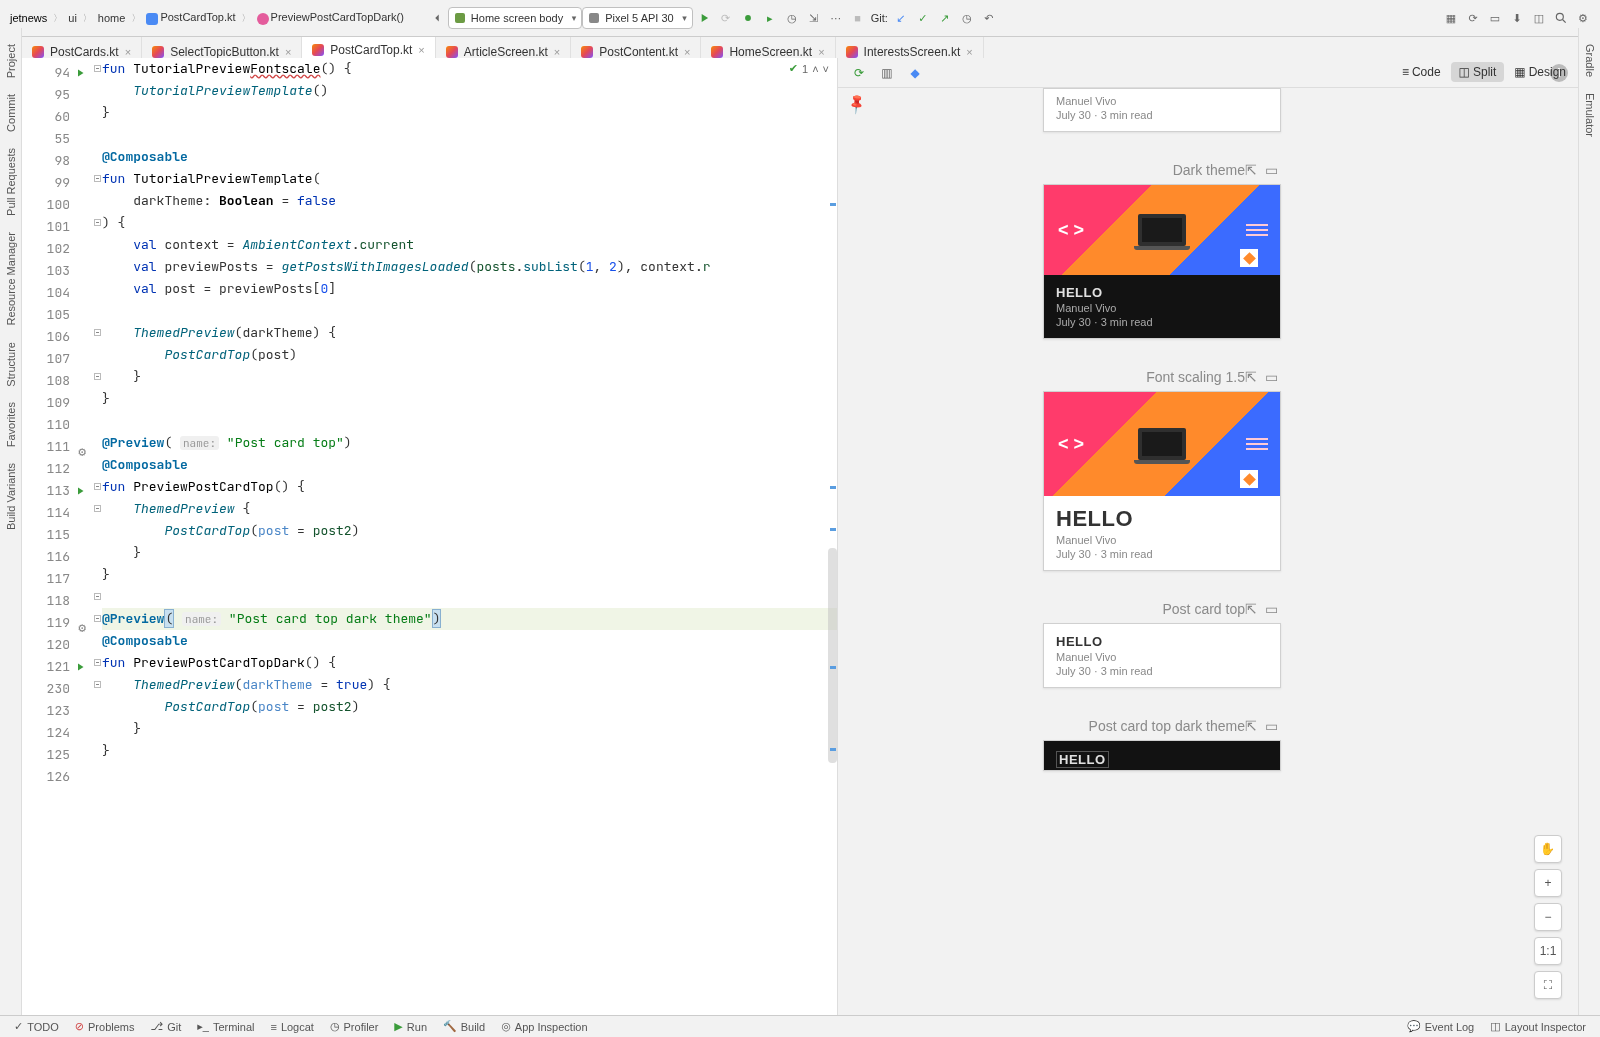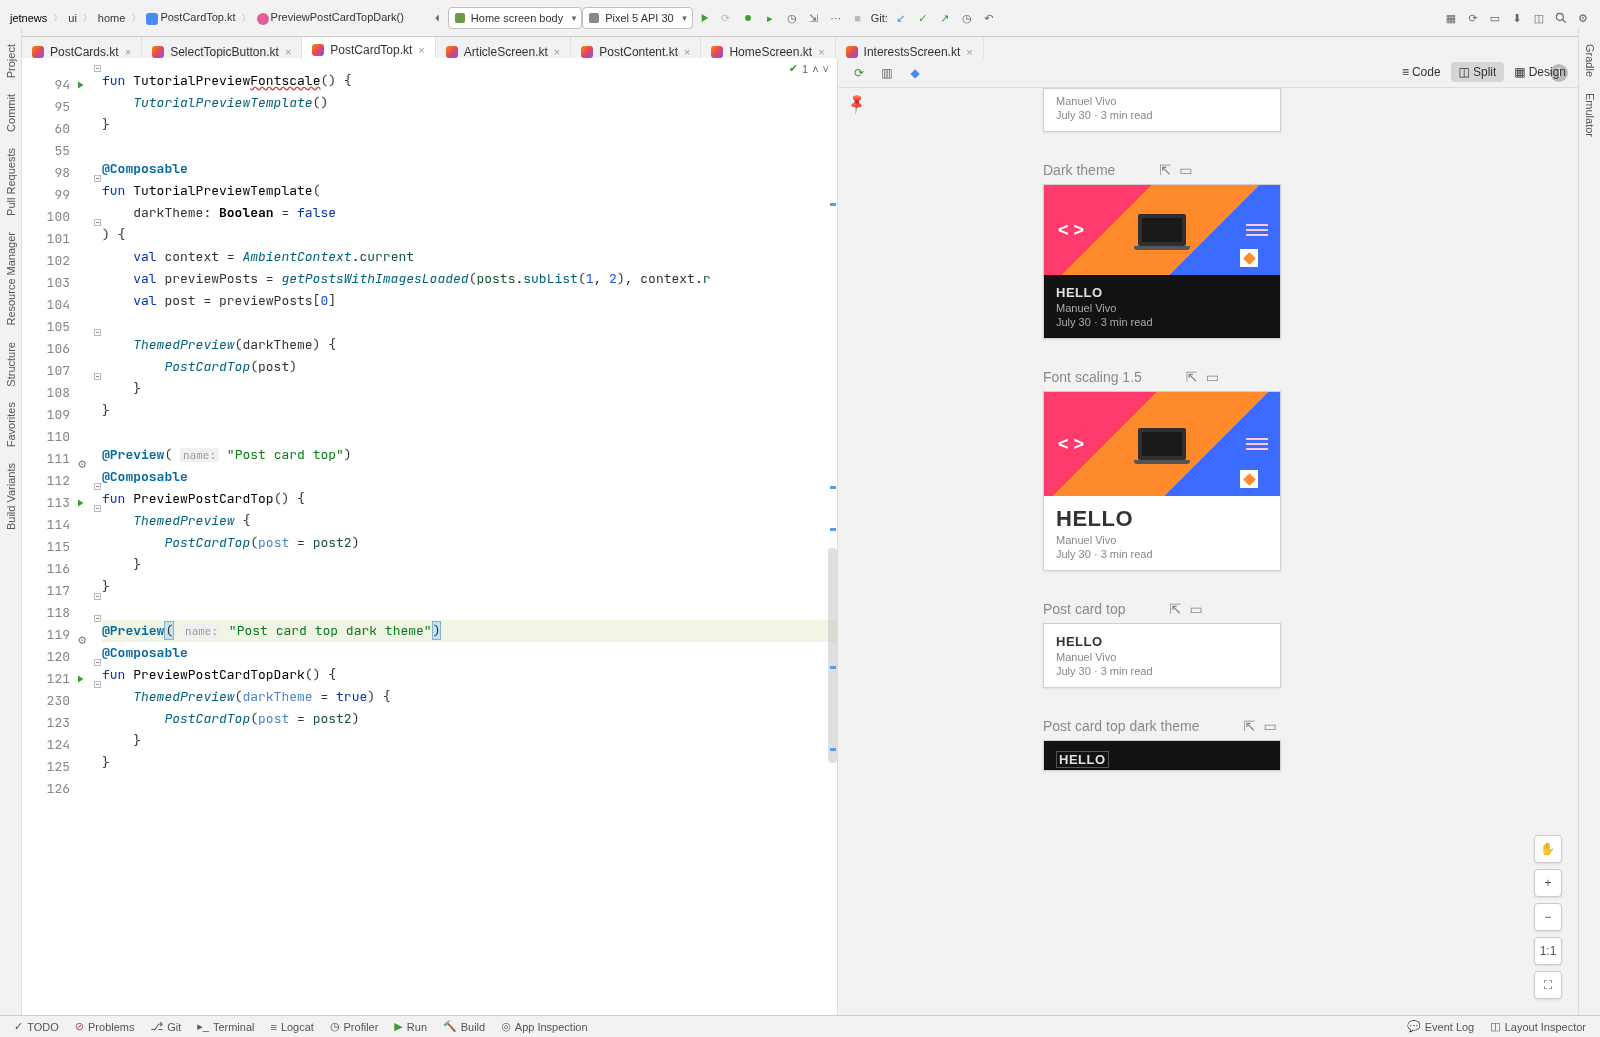--- a/index.html
+++ b/index.html
@@ -42,25 +42,25 @@
 .main { position: absolute; left: 22px; right: 22px; top: 58px; bottom: 22px; display: flex; background: #fff; }
 .editor-pane { flex: 1; display: flex; flex-direction: column; position: relative; overflow: hidden; border-right: 1px solid #ddd; }
 .preview-pane { width: 740px; display: flex; flex-direction: column; background: #f2f2f2; position: relative; }
 
 
 .viewmode { position: absolute; right: 8px; top: -30px; height: 28px; display: flex; align-items: center; gap: 2px; }
 .vm-btn { display: flex; align-items: center; gap: 3px; padding: 3px 8px; border-radius: 4px; font-size: 12px; cursor: pointer; color: #333; }
 .vm-btn.sel { background: #d6d6d6; }
 
 
-.gutter { width: 58px; background: #fff; color: #888; text-align: right; padding-right: 10px; font-family: "JetBrains Mono", Consolas, monospace; font-size: 13px; line-height: 22px; user-select: none; position: absolute; top: 16px; bottom: 0; }
+.gutter { width: 58px; background: #fff; color: #888; text-align: right; padding-right: 10px; font-family: "JetBrains Mono", Consolas, monospace; font-size: 13px; line-height: 22px; user-select: none; position: absolute; top: 4px; bottom: 0; }
 .gutter .gl { height: 22px; position: relative; }
 .gutter .runico { position: absolute; right: -16px; width: 12px; height: 12px; top: 5px; }
 .gutter .gearico { position: absolute; right: -16px; width: 12px; height: 12px; top: 5px; color: #888; }
-.code { position: absolute; left: 80px; right: 0; top: 0; bottom: 0; font-family: "JetBrains Mono", Consolas, monospace; font-size: 13px; line-height: 22px; white-space: pre; margin-top: 12px; }
+.code { position: absolute; left: 80px; right: 0; top: 0; bottom: 0; font-family: "JetBrains Mono", Consolas, monospace; font-size: 13px; line-height: 22px; white-space: pre; }
 .code .ln { height: 22px; }
 .code .ln.hl { background: #f0f5e6; }
 .kw { color: #0033b3; }
 .an { color: #0369a1; font-weight: bold; }
 .fn { color: #00627a; }
 .fn-decl { color: #000; }
 .it { color: #00627a; font-style: italic; }
 .ty { color: #000; font-weight: bold; }
 .nm { color: #1750eb; }
 .str { color: #067d17; }
@@ -73,21 +73,21 @@
 .editor-overlay { position: absolute; right: 8px; top: 4px; display: flex; align-items: center; gap: 4px; font-size: 11px; color: #666; }
 .editor-overlay .chk { color: #3b9c3b; }
 
 
 .vscroll { position: absolute; right: 0; top: 490px; width: 9px; height: 215px; background: #c0c0c0; border-radius: 4px; opacity: .5; }
 
 
 .preview-toolbar { height: 30px; display: flex; align-items: center; gap: 6px; padding: 0 10px; border-bottom: 1px solid #ddd; }
 .preview-body { flex: 1; overflow-y: auto; padding: 10px 0 20px 0; position: relative; }
 .preview-group { margin: 0 12px 30px 205px; width: 238px; }
-.pg-head { display: flex; align-items: center; justify-content: flex-start; color: #8a8a8a; font-size: 14px; margin: 14px 0 6px 0; gap: 44px; }
+.pg-head { display: flex; align-items: center; justify-content: flex-end; color: #8a8a8a; font-size: 14px; margin: 14px 0 6px 0; }
 .pg-icons { display: flex; gap: 4px; }
 .pg-icons .ic { width: 16px; height: 16px; color: #888; }
 .card { background: #fff; border: 1px solid #d0d0d0; box-shadow: 0 1px 2px rgba(0,0,0,.08); }
 .card.dark { background: #121212; color: #e0e0e0; }
 .card-body { padding: 10px 12px; }
 .card-title { font-weight: 600; font-size: 13px; letter-spacing: .5px; }
 .card-title.big { font-size: 22px; font-weight: 700; }
 .card-sub { font-size: 11px; color: #888; margin-top: 2px; }
 .card.dark .card-sub { color: #aaa; }
 .card-img { height: 90px; background: linear-gradient(135deg, #ff3b6b 0%, #ff3b6b 33%, #ff8a2b 33%, #ff8a2b 66%, #3b6bff 66%); position: relative; display: flex; align-items: center; justify-content: center; }

